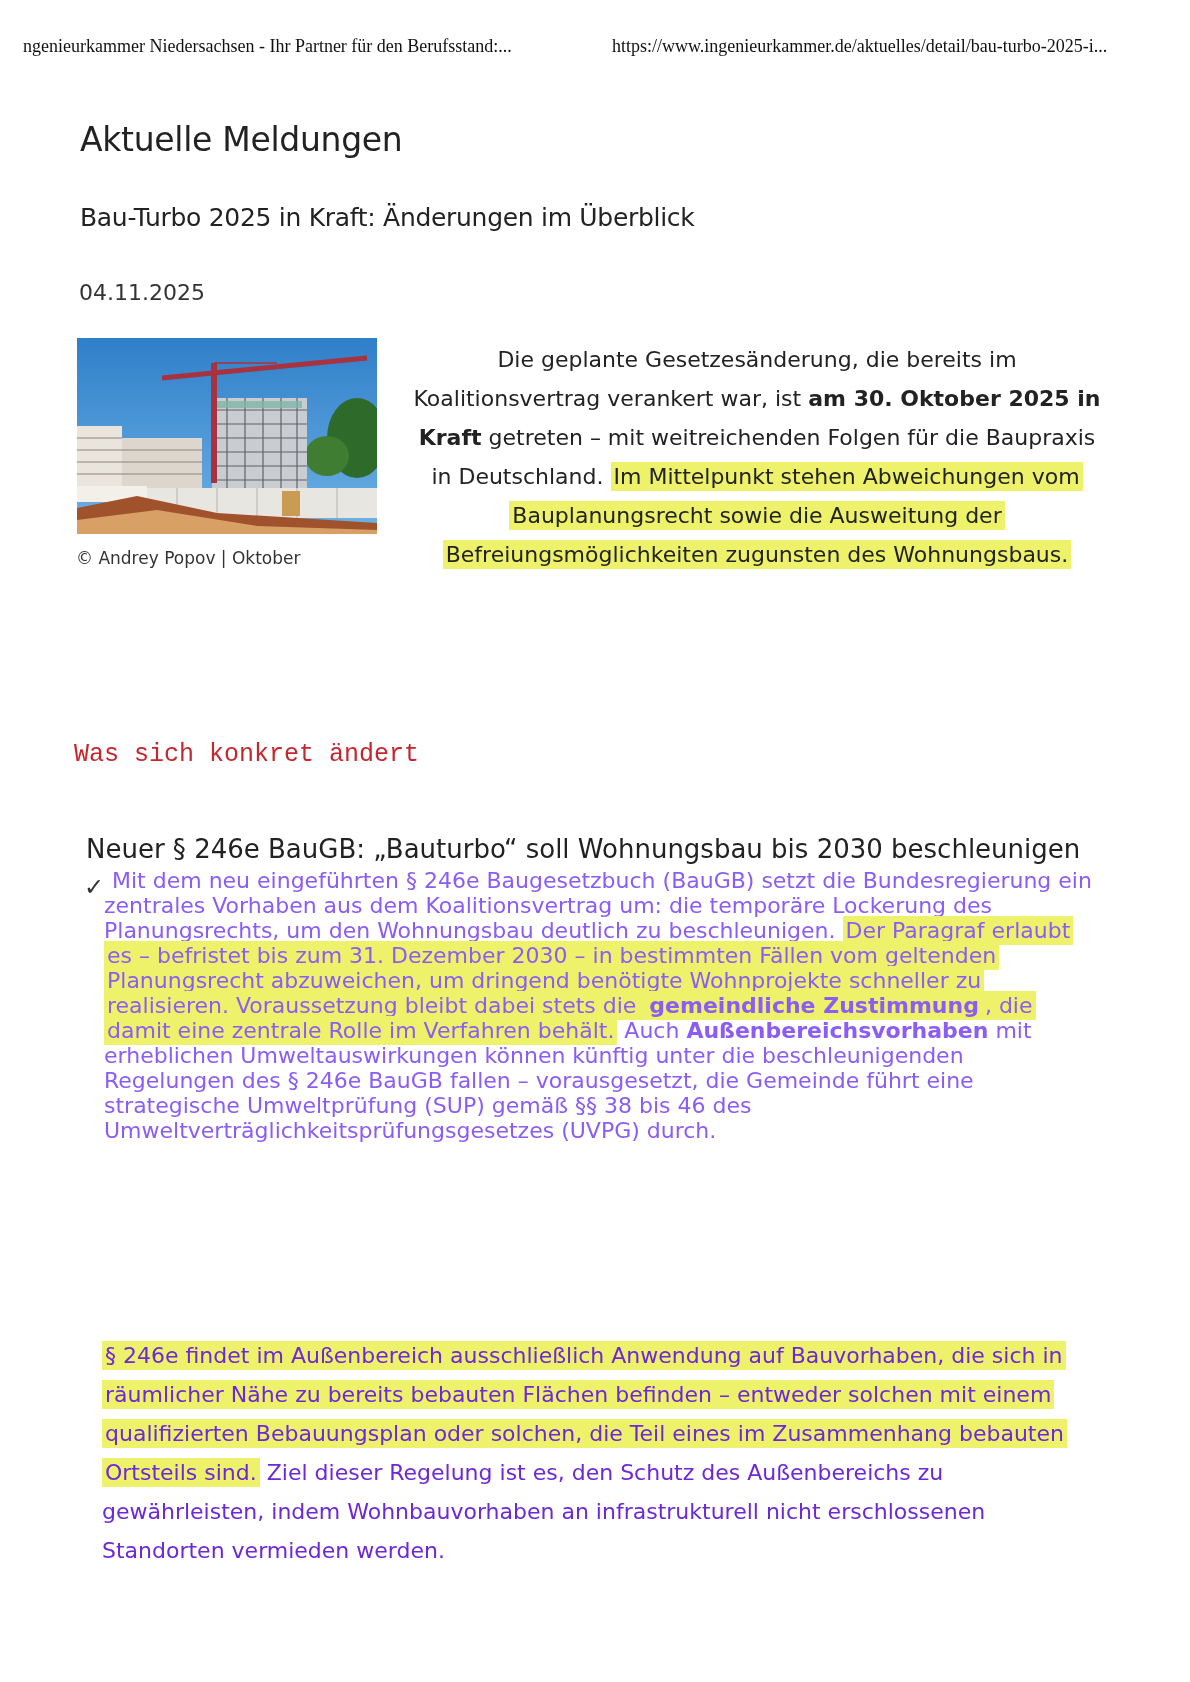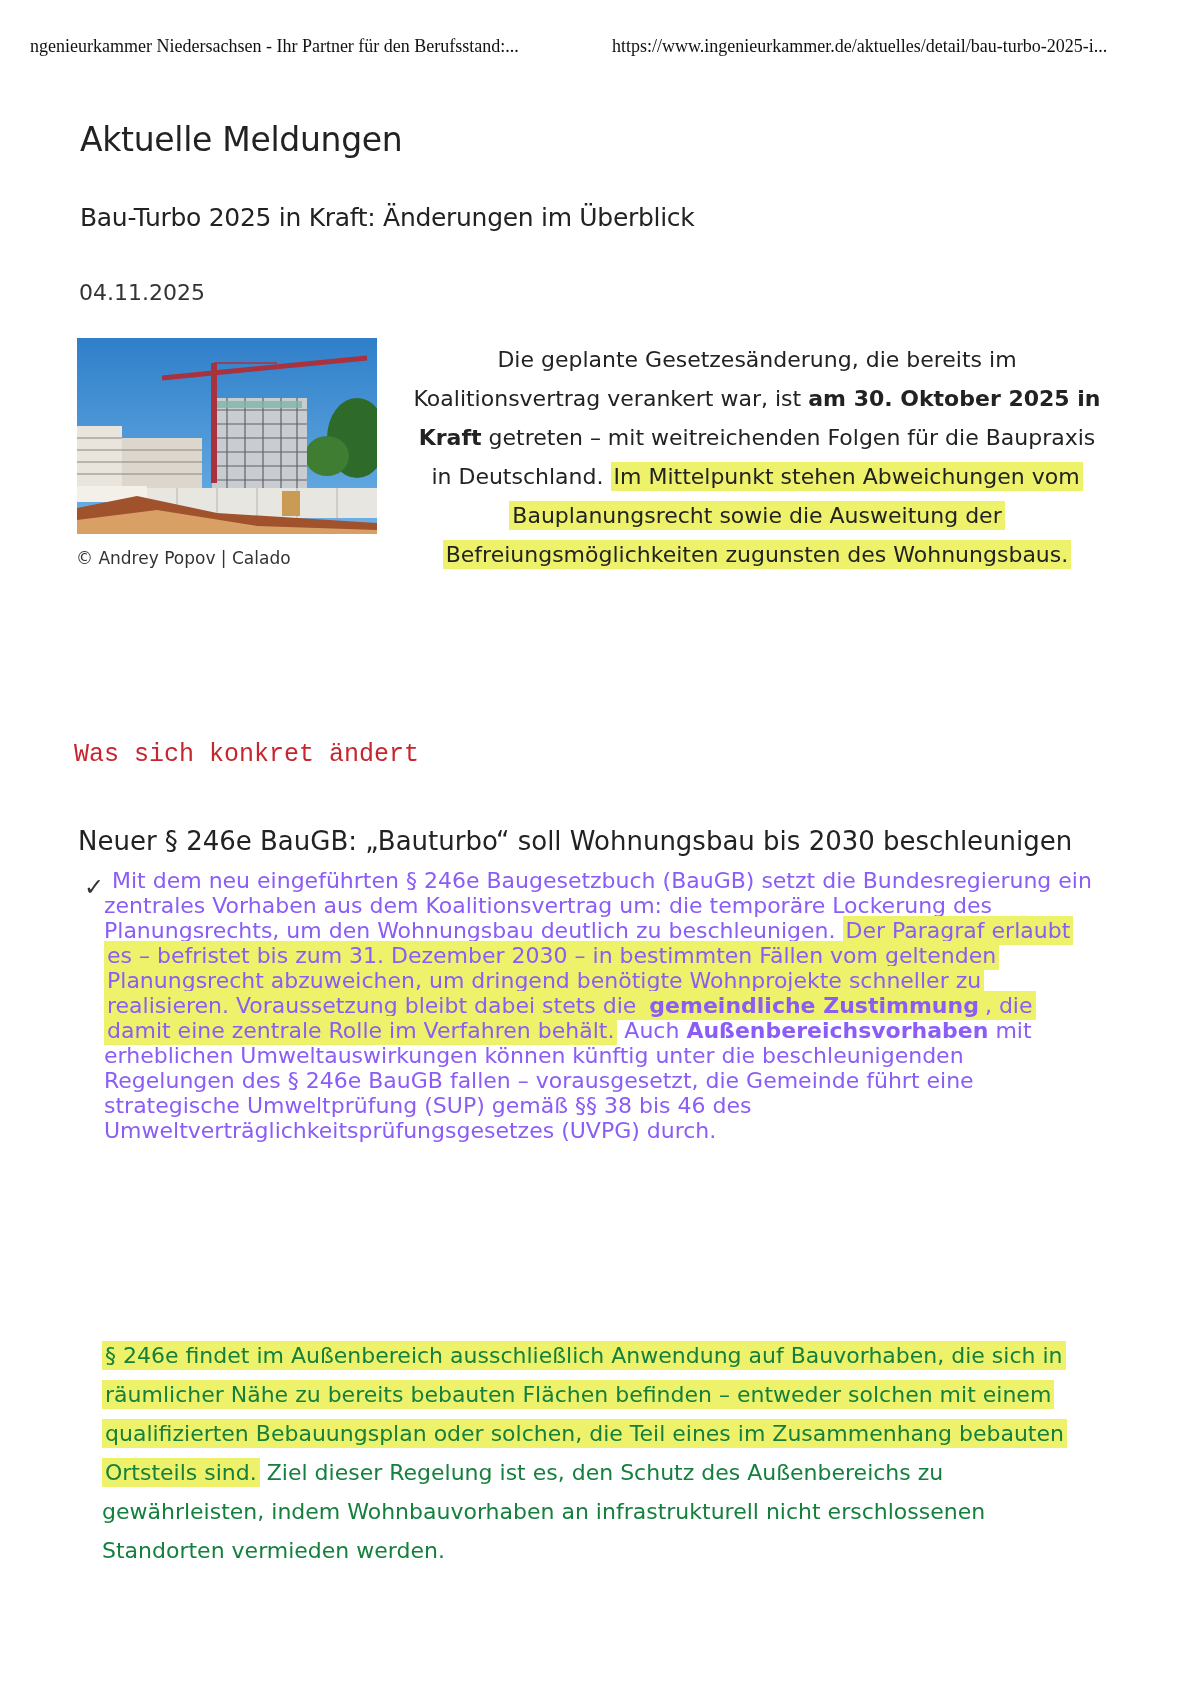--- a/index.html
+++ b/index.html
@@ -1,34 +1,34 @@
 <!DOCTYPE html>
 <html><head>
 <meta charset="utf-8">
 <style>
   html, body { margin: 0; padding: 0; background: #ffffff; }
   body { width: 1190px; height: 1682px; position: relative; overflow: hidden; color: #1f1f1f; font-family: "DejaVu Sans", "Liberation Sans", sans-serif; }
   .print-header { position: absolute; top: 36px; left: 0; width: 1190px; font-family: "Liberation Serif", "DejaVu Serif", serif; font-size: 18px; color: #111; }
-  .print-title { position: absolute; left: 30px; top: 0; white-space: nowrap; }
+  .print-title { position: absolute; left: 23px; top: 0; white-space: nowrap; }
   .print-url { position: absolute; left: 612px; top: 0; white-space: nowrap; }
   .section-title { position: absolute; left: 80px; top: 120px; font-size: 33px; font-weight: 400; color: #222; letter-spacing: -0.3px; }
   .article-title { position: absolute; left: 80px; top: 203px; font-size: 25px; font-weight: 400; color: #222; letter-spacing: -0.3px; }
   .article-date { position: absolute; left: 79px; top: 280px; font-size: 22px; color: #333; }
   .photo { position: absolute; left: 77px; top: 338px; width: 300px; height: 196px; overflow: hidden; }
   .photo svg { display: block; }
   .caption { position: absolute; left: 76px; top: 548px; font-size: 17px; color: #333; }
   .intro { position: absolute; left: 407px; top: 340px; width: 700px; font-size: 22px; line-height: 39px; color: #222; text-align: center; }
   .intro p { margin: 0; }
   .hl { background: #eef26a; padding: 2px 3px; box-decoration-break: clone; -webkit-box-decoration-break: clone; }
   .subhead-red { position: absolute; left: 74px; top: 740px; font-size: 25px; color: #c6262e; font-weight: 400; font-family: Liberation Mono, monospace; }
   .subhead { position: absolute; left: 74px; top: 822px; font-size: 26px; color: #222; font-weight: 400; }
   .body-block { position: absolute; left: 104px; top: 868px; width: 990px; font-size: 22px; line-height: 25px; color: #8b5cf6; }
   .body-block p { margin: 0; }
   .check { position: absolute; left: 84px; top: 868px; font-size: 24px; color: #333; line-height: 39px; }
-  .body-block2 { position: absolute; left: 102px; top: 1336px; width: 990px; font-size: 22px; line-height: 39px; color: #15803d; }
+  .body-block2 { position: absolute; left: 102px; top: 1336px; width: 990px; font-size: 22px; line-height: 39px; color: #6d28d9; }
   .body-block2 p { margin: 0; }
   b { font-weight: bold; }
 </style>
 </head>
 <body>
 
 <div class="print-header">
   <span class="print-title">ngenieurkammer Niedersachsen - Ihr Partner für den Berufsstand:...</span>
   <span class="print-url">https://www.ingenieurkammer.de/aktuelles/detail/bau-turbo-2025-i...</span>
 </div>
@@ -89,28 +89,28 @@
         <line x1="180" y1="150" x2="180" y2="180"></line>
         <line x1="220" y1="150" x2="220" y2="180"></line>
         <line x1="260" y1="150" x2="260" y2="180"></line>
     </g>
     <rect x="205" y="153" width="18" height="25" fill="#c99b55"></rect>
     <rect x="0" y="148" width="70" height="16" fill="#f3efe9"></rect>
     <path d="M0 170 L60 158 L140 175 L300 185 L300 196 L0 196 Z" fill="#a0522d"></path>
     <path d="M0 182 L80 172 L180 188 L300 192 L300 196 L0 196 Z" fill="#d9a066"></path>
   </svg>
 </div>
-<div class="caption">© Andrey Popov | Calado</div>
+<div class="caption">© Andrey Popov | Oktober</div>
 
 <div class="intro">
   <p><span>Die geplante Gesetzesänderung, die bereits im Koalitionsvertrag verankert war, ist </span><b>am 30. Oktober 2025 in Kraft</b><span> getreten – mit weitreichenden Folgen für die Baupraxis in Deutschland. </span><span class="hl">Im Mittelpunkt stehen Abweichungen vom Bauplanungsrecht sowie die Ausweitung der Befreiungsmöglichkeiten zugunsten des Wohnungsbaus.</span></p>
 </div>
 
 <h3 class="subhead-red" style="margin:0">Was sich konkret ändert</h3>
-<h3 class="subhead" style="margin:4px">Neuer § 246e BauGB: „Bauturbo“ soll Wohnungsbau bis 2030 beschleunigen</h3>
+<h3 class="subhead" style="margin:12px">Neuer § 246e BauGB: „Bauturbo“ soll Wohnungsbau bis 2030 beschleunigen</h3>
 
 <span class="check">✓</span>
 <div class="body-block">
   <p style="text-indent: 8px;"><span>Mit dem neu eingeführten § 246e Baugesetzbuch (BauGB) setzt die Bundesregierung ein zentrales Vorhaben aus dem Koalitionsvertrag um: die temporäre Lockerung des Planungsrechts, um den Wohnungsbau deutlich zu beschleunigen. </span><span class="hl">Der Paragraf erlaubt es – befristet bis zum 31. Dezember 2030 – in bestimmten Fällen vom geltenden Planungsrecht abzuweichen, um dringend benötigte Wohnprojekte schneller zu realisieren. Voraussetzung bleibt dabei stets die </span><span class="hl"><b>gemeindliche Zustimmung</b></span><span class="hl">, die damit eine zentrale Rolle im Verfahren behält.</span><span> Auch </span><b>Außenbereichsvorhaben</b><span> mit erheblichen Umweltauswirkungen können künftig unter die beschleunigenden Regelungen des § 246e BauGB fallen – vorausgesetzt, die Gemeinde führt eine strategische Umweltprüfung (SUP) gemäß §§ 38 bis 46 des Umweltverträglichkeitsprüfungsgesetzes (UVPG) durch.</span></p>
 </div>
 
 <div class="body-block2">
   <p><span class="hl">§ 246e findet im Außenbereich ausschließlich Anwendung auf Bauvorhaben, die sich in räumlicher Nähe zu bereits bebauten Flächen befinden – entweder solchen mit einem qualifizierten Bebauungsplan oder solchen, die Teil eines im Zusammenhang bebauten Ortsteils sind.</span><span> Ziel dieser Regelung ist es, den Schutz des Außenbereichs zu gewährleisten, indem Wohnbauvorhaben an infrastrukturell nicht erschlossenen Standorten vermieden werden.</span></p>
 </div>
 

